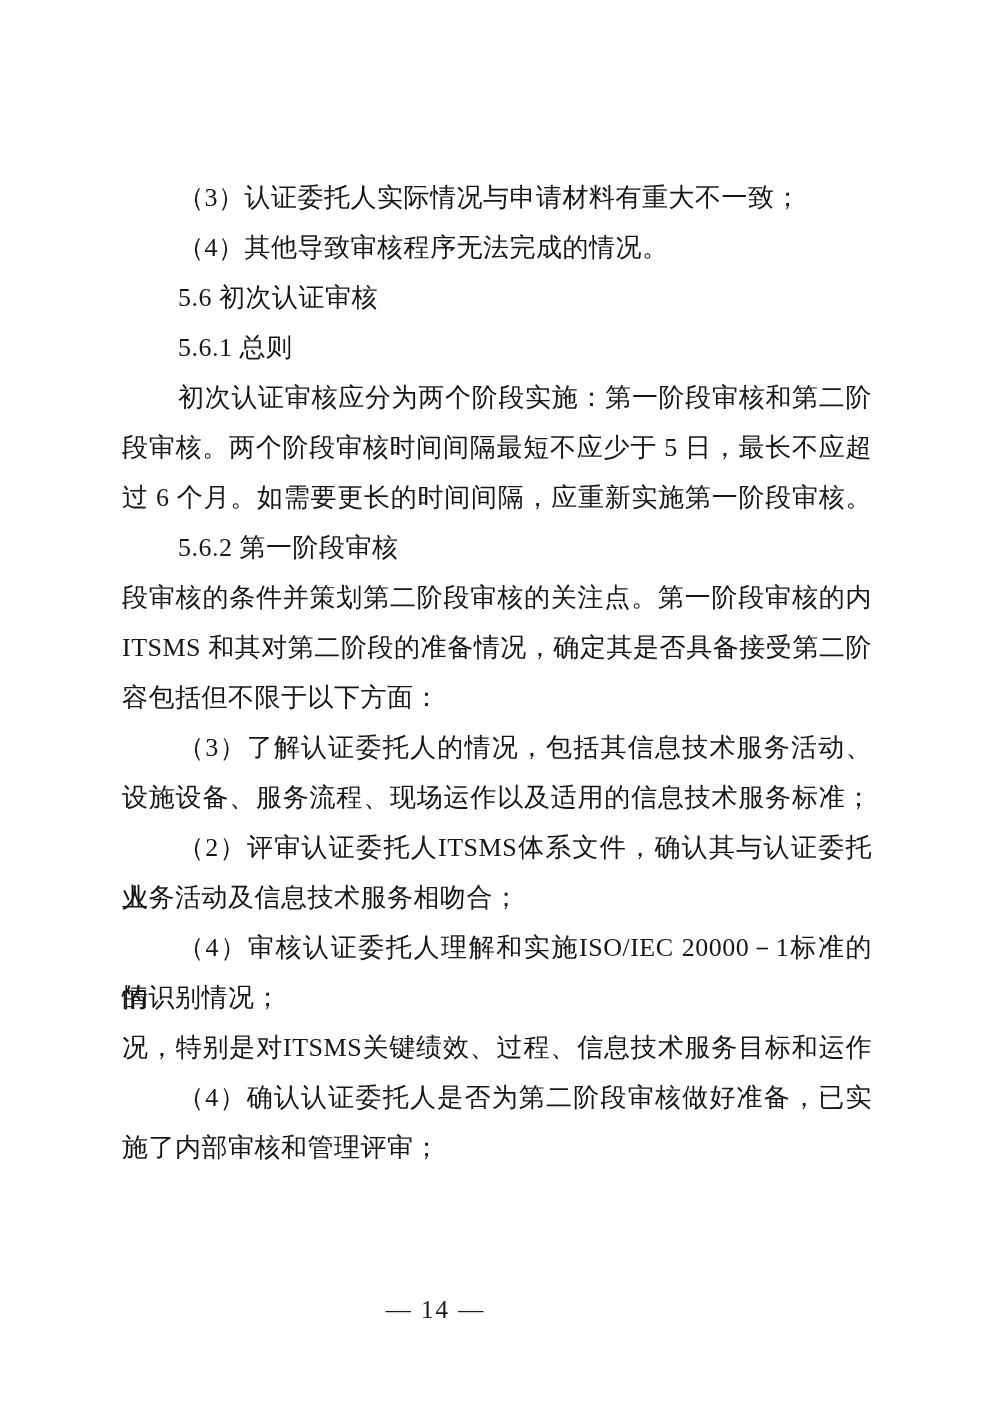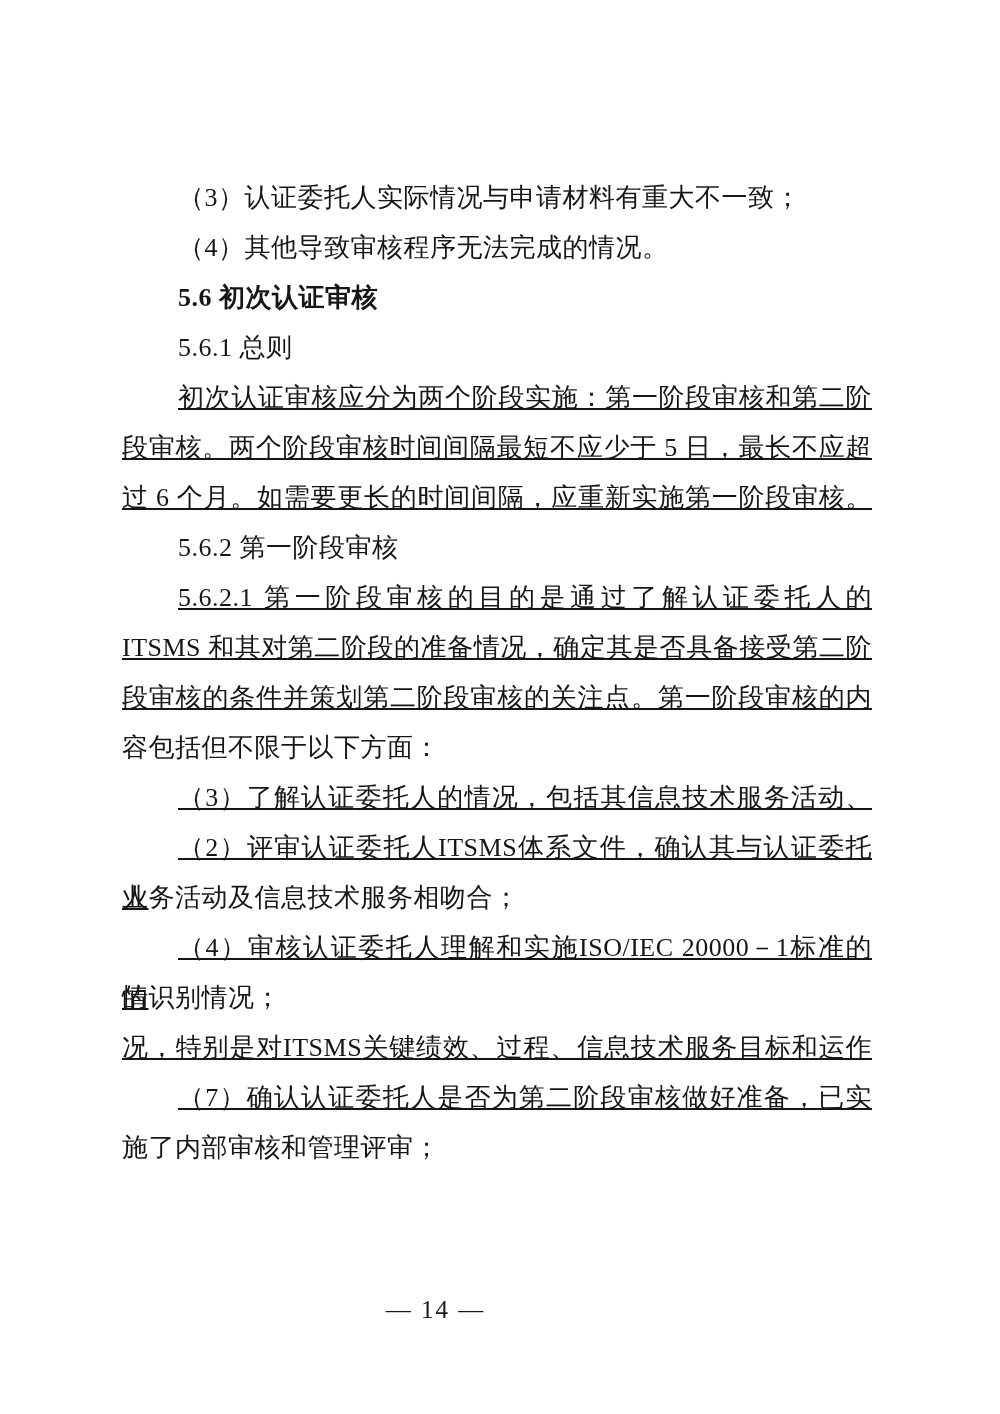--- a/index.html
+++ b/index.html
@@ -32,24 +32,23 @@
     white-space: normal;
     letter-spacing: 0.5px;
   }
   .indent {
     text-indent: 56px;
   }
   .justify {
     text-align: justify;
     text-align-last: justify;
     text-justify: inter-character;
-    text-decoration: underline;
   }
   .bold {
-    font-weight: bold;
+    font-weight: normal;
   }
   .footer {
     position: absolute;
     top: 1293px;
     left: 0;
     width: 871px;
     text-align: center;
     font-size: 25px;
     line-height: 34px;
     color: #1a1a1a;
@@ -62,27 +61,27 @@
 <div class="page">
   <div class="content">
     <p class="line indent">（3）认证委托人实际情况与申请材料有重大不一致；</p>
     <p class="line indent">（4）其他导致审核程序无法完成的情况。</p>
     <p class="line indent bold">5.6 初次认证审核</p>
     <p class="line indent">5.6.1 总则</p>
     <p class="line indent justify">初次认证审核应分为两个阶段实施：第一阶段审核和第二阶</p>
     <p class="line justify">段审核。两个阶段审核时间间隔最短不应少于 5 日，最长不应超</p>
     <p class="line justify">过 6 个月。如需要更长的时间间隔，应重新实施第一阶段审核。</p>
     <p class="line indent">5.6.2 第一阶段审核</p>
-    <p class="line indent justify">5.6.2.1 第一阶段审核的目的是通过了解认证委托人的</p>
+    <p class="line justify">段审核的条件并策划第二阶段审核的关注点。第一阶段审核的内</p>
     <p class="line justify">ITSMS 和其对第二阶段的准备情况，确定其是否具备接受第二阶</p>
-    <p class="line justify">段审核的条件并策划第二阶段审核的关注点。第一阶段审核的内</p>
     <p class="line">容包括但不限于以下方面：</p>
     <p class="line indent justify">（3）了解认证委托人的情况，包括其信息技术服务活动、</p>
+    <p class="line justify">设施设备、服务流程、现场运作以及适用的信息技术服务标准；</p>
     <p class="line indent justify">（2）评审认证委托人ITSMS体系文件，确认其与认证委托人</p>
     <p class="line">业务活动及信息技术服务相吻合；</p>
     <p class="line indent justify">（4）审核认证委托人理解和实施ISO/IEC 20000－1标准的情</p>
     <p class="line">的识别情况；</p>
     <p class="line justify">况，特别是对ITSMS关键绩效、过程、信息技术服务目标和运作</p>
-    <p class="line indent justify">（7）确认认证委托人是否为第二阶段审核做好准备，已实</p>
+    <p class="line indent justify">（4）确认认证委托人是否为第二阶段审核做好准备，已实</p>
     <p class="line">施了内部审核和管理评审；</p>
   </div>
   <div class="footer">— 14 —</div>
 </div>
 
 </body></html>

